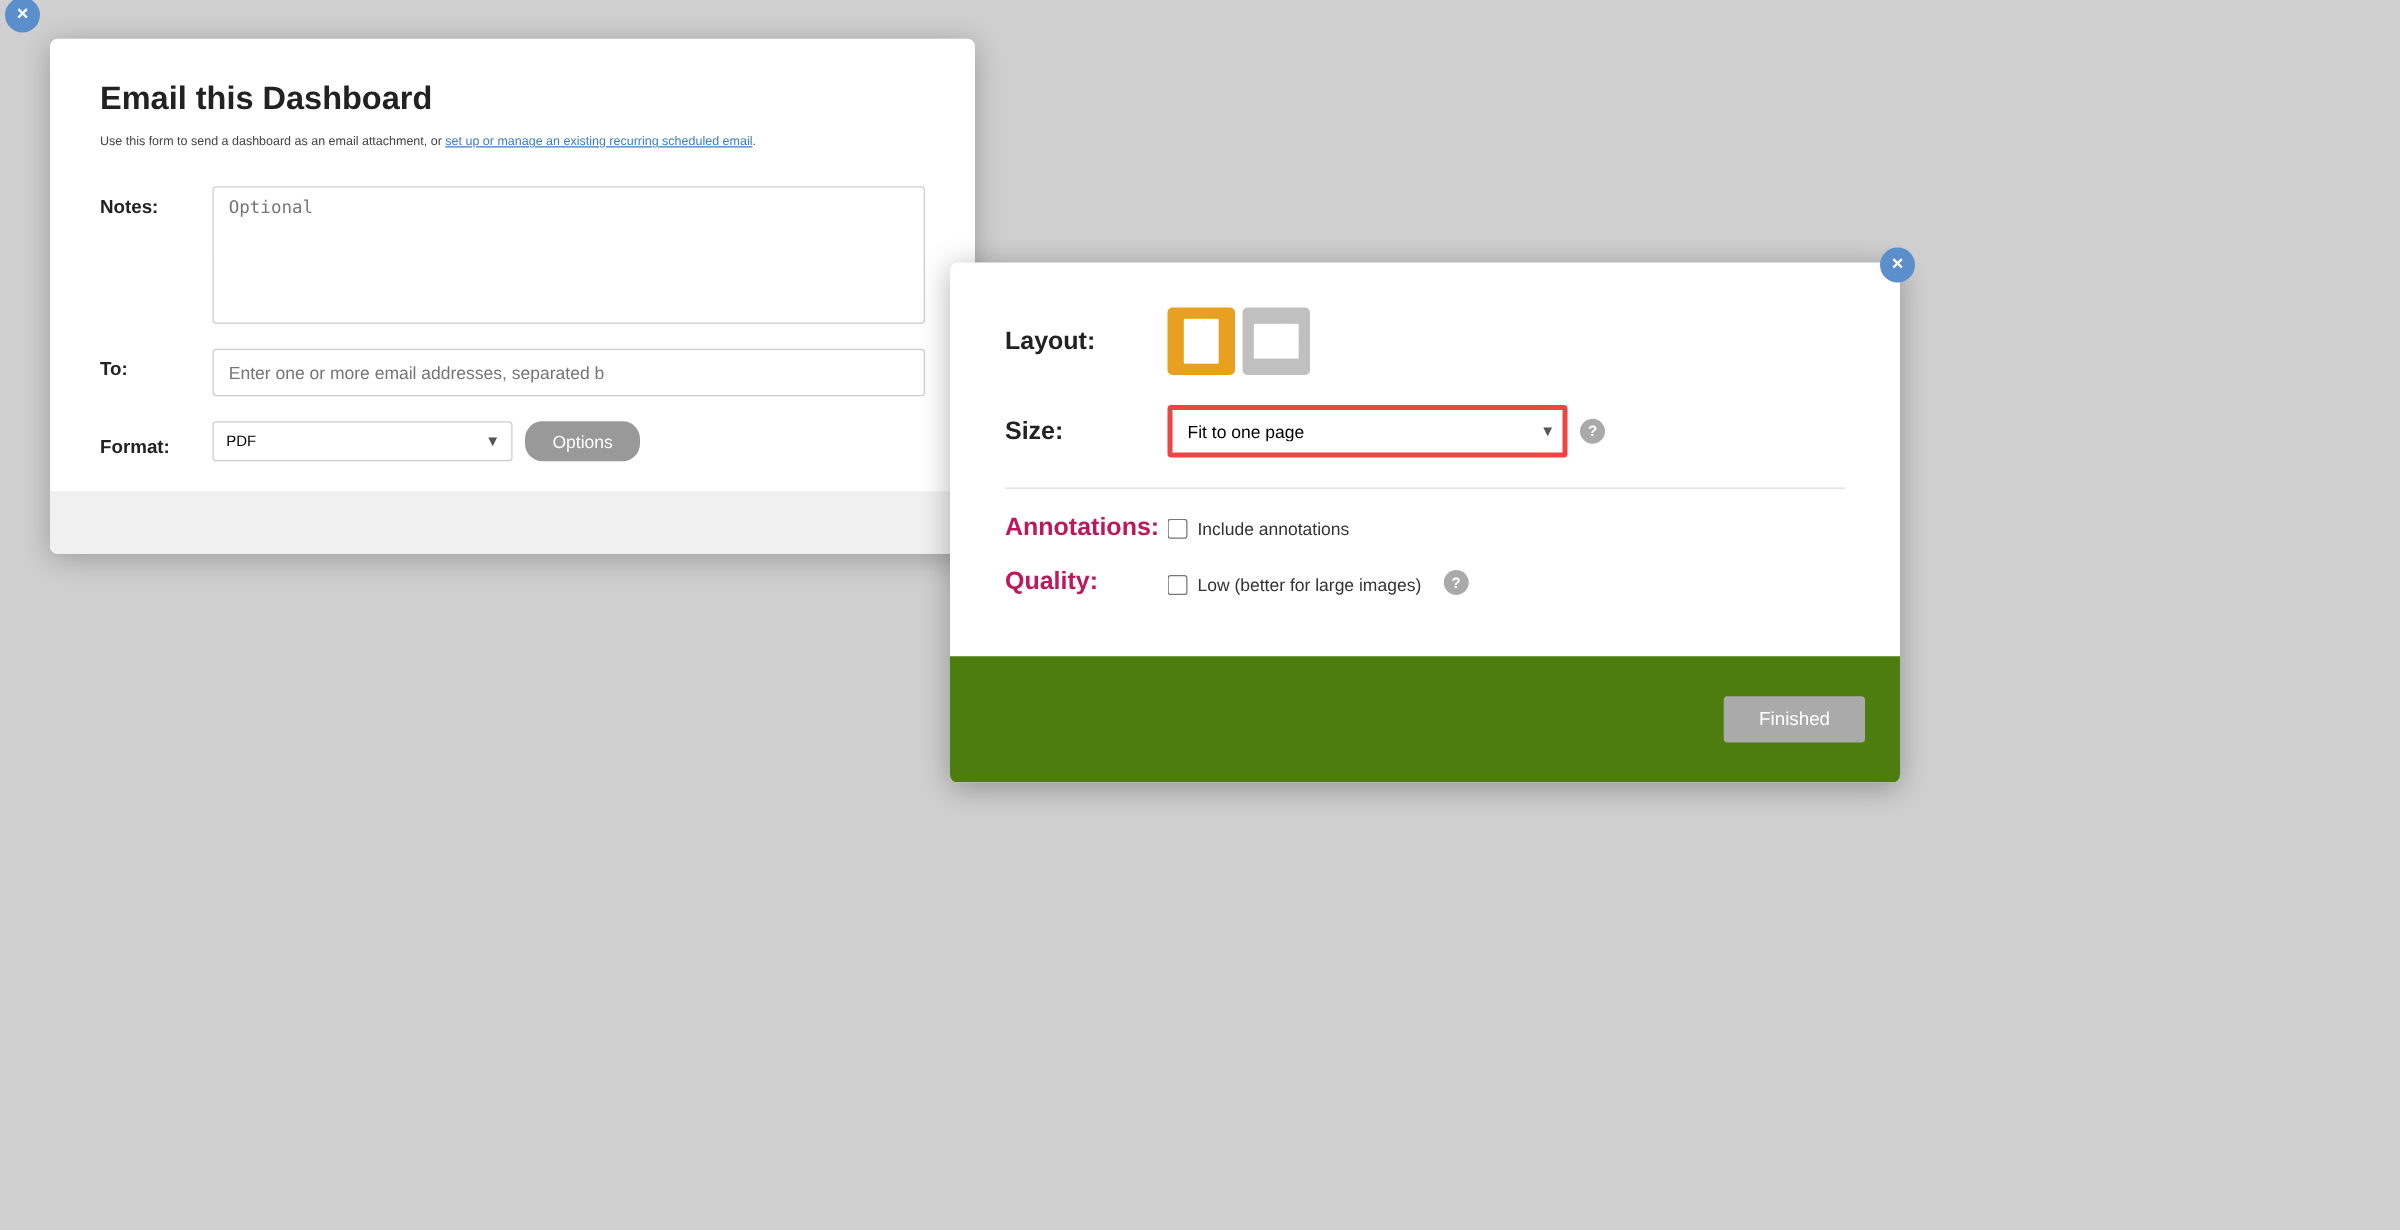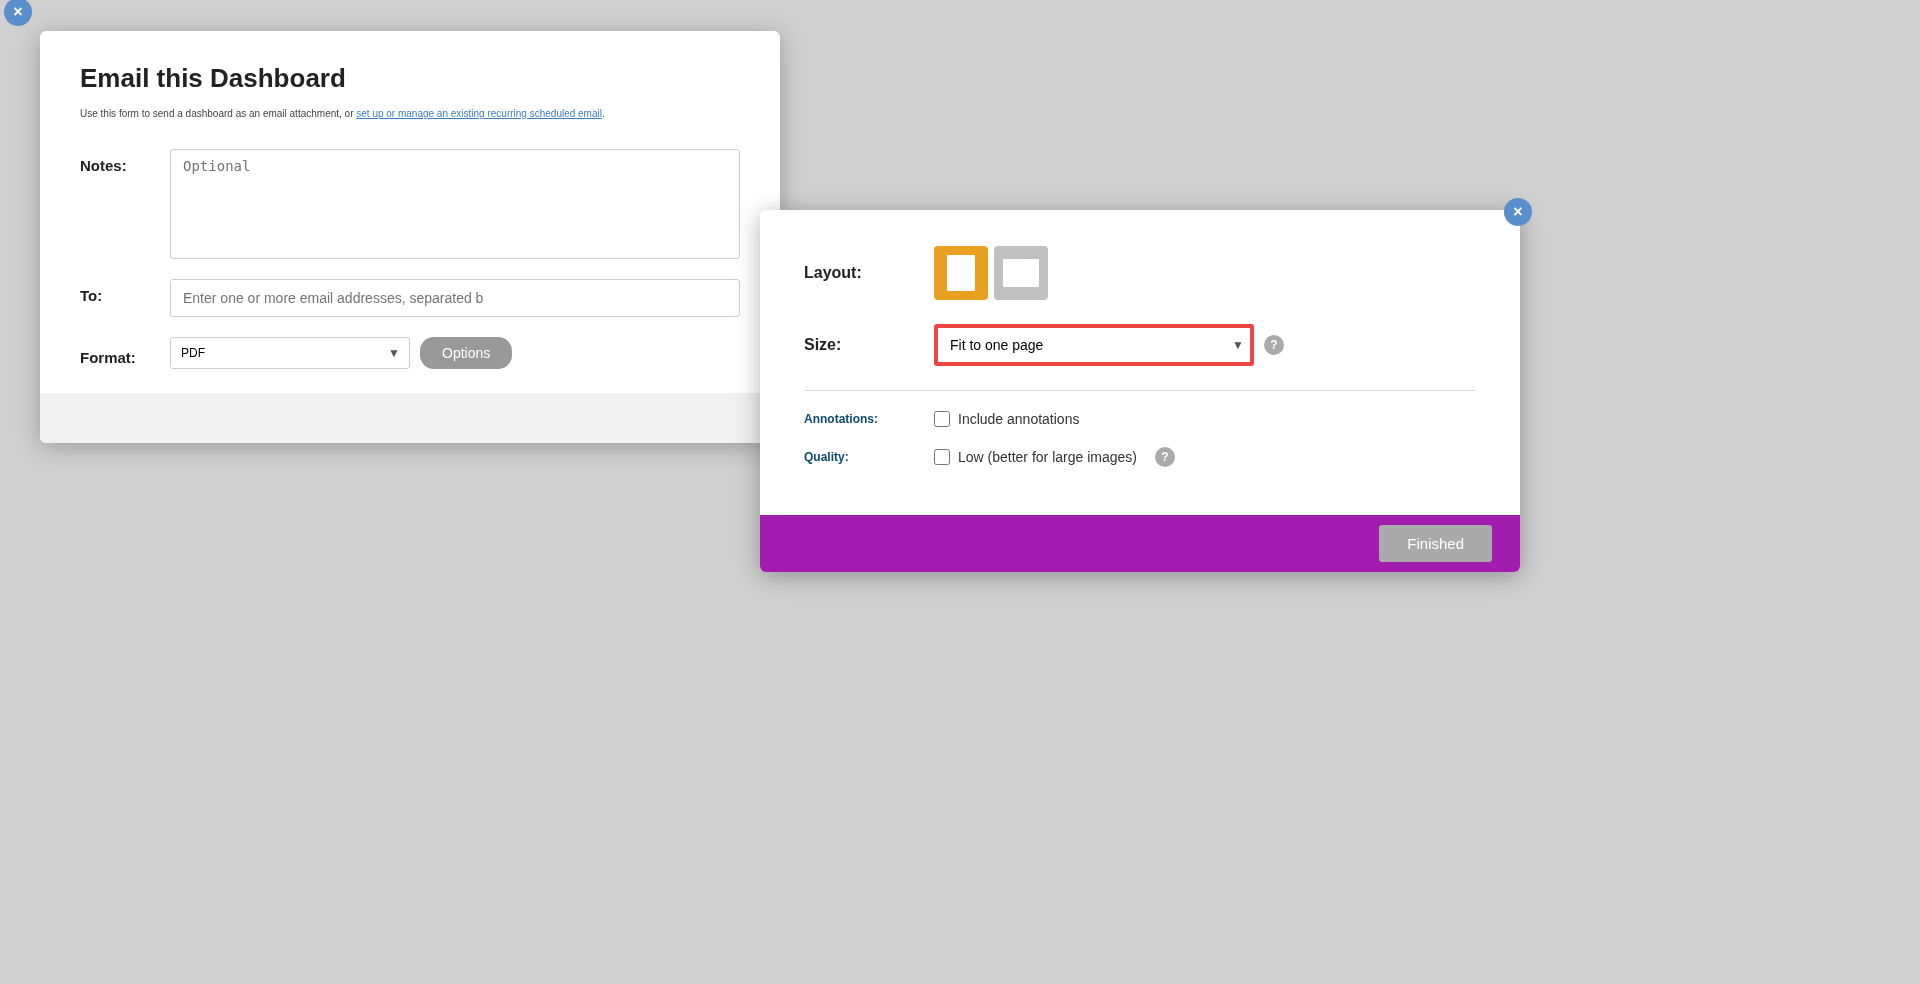--- a/index.html
+++ b/index.html
@@ -192,21 +192,21 @@
       margin-bottom: 32px;
     }
 
     .pdf-row {
       display: flex;
       align-items: center;
       margin-bottom: 24px;
     }
 
     .pdf-label {
-      font-size: 16px;
+      font-size: 20px;
       font-weight: 700;
       color: #222;
       width: 130px;
       min-width: 130px;
     }
 
     
     .layout-icons {
       display: flex;
       gap: 6px;
@@ -313,49 +313,49 @@
     }
 
     
     .pdf-check-row {
       display: flex;
       align-items: center;
       margin-bottom: 20px;
     }
 
     .pdf-check-label {
-      font-size: 12px;
-      font-weight: 700;
-      color: #0c4a6e;
+      font-size: 20px;
+      font-weight: 700;
+      color: #be185d;
       width: 130px;
       min-width: 130px;
     }
 
     .check-group {
       display: flex;
-      align-items: center;
+      align-items: flex-end;
       gap: 8px;
     }
 
     .check-group input[type="checkbox"] {
       width: 16px;
       height: 16px;
       cursor: pointer;
       border: 1px solid #aaa;
     }
 
     .check-group label {
       font-size: 14px;
       color: #333;
       cursor: pointer;
     }
 
     .pdf-modal-footer {
-      background: #a21caf;
-      padding: 10px 28px;
+      background: #4d7c0f;
+      padding: 32px 28px;
       display: flex;
       justify-content: flex-end;
     }
 
     .finished-btn {
       background: #aaa;
       color: #fff;
       border: none;
       border-radius: 3px;
       padding: 10px 28px;

